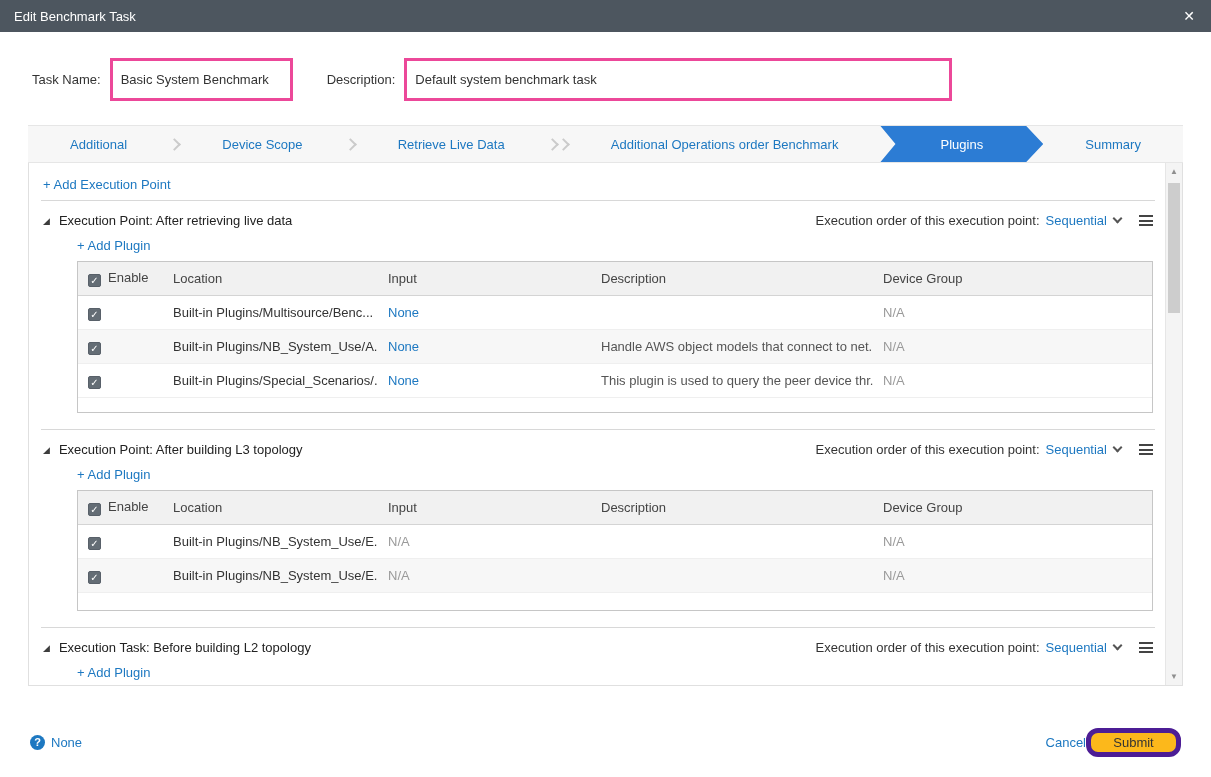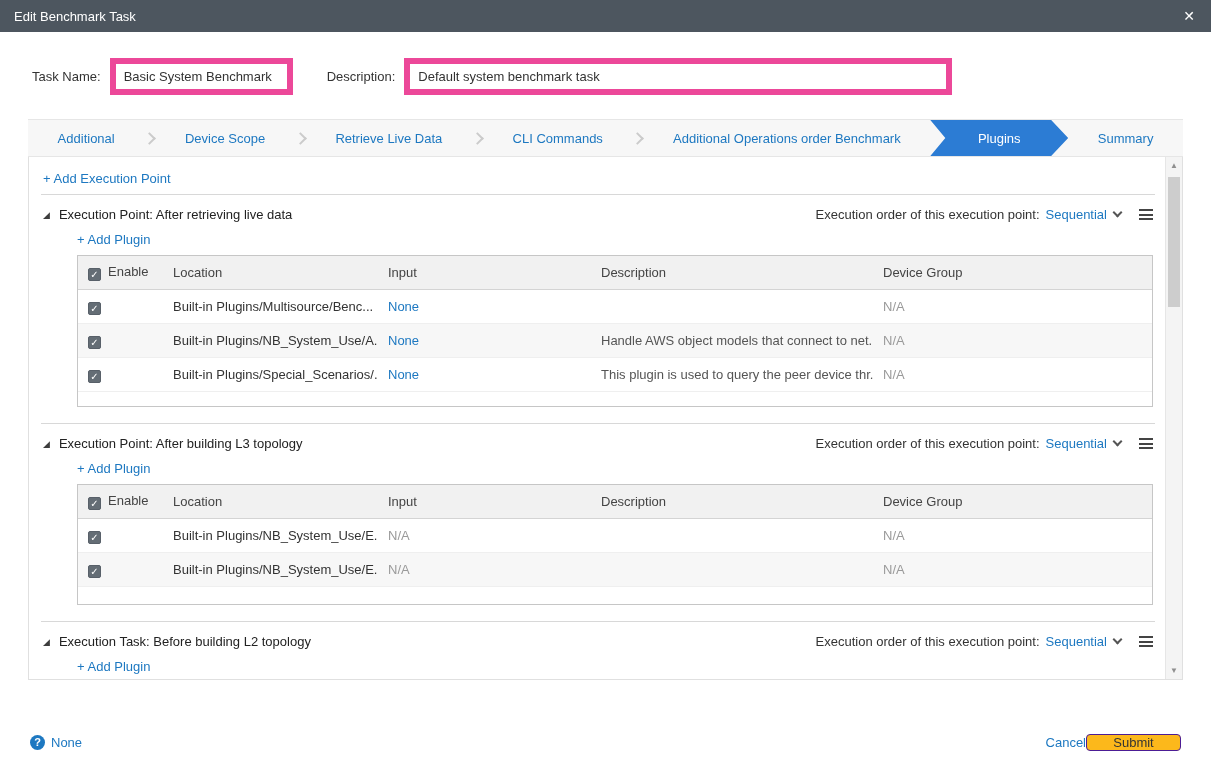--- a/index.html
+++ b/index.html
@@ -14,21 +14,21 @@
     font-family:"Liberation Sans","DejaVu Sans",sans-serif;
     font-size:13px;color:#333;background:#fff;position:relative;
   }
   
   .titlebar{height:32px;background:var(--titlebar);color:#fff;display:flex;align-items:center;padding:0 14px;font-size:13px}
   .titlebar .title{flex:1}
   .close{cursor:pointer;font-size:14px;line-height:1;padding:2px}
   
   .form-row{display:flex;align-items:center;margin:26px 28px 0 32px}
   .form-row label{color:#333;margin-right:9px;white-space:nowrap}
-  .txt{height:37px;border:6px solid #ec4899;padding:0 8px;font:inherit;color:#333;background:#fff}
+  .txt{height:43px;border:3px solid #ec4899;padding:0 8px;font:inherit;color:#333;background:#fff}
   .task-input{width:183px;margin-right:34px}
   .desc-input{width:548px}
   
   .tabbar{display:flex;align-items:stretch;height:38px;margin:24px 28px 0 28px;background:#f7f7f7;border-top:1px solid #e6e6e6;border-bottom:1px solid #e6e6e6}
   .tab{display:flex;align-items:center;justify-content:center;color:var(--accent-blue);padding:0 12px;flex:1 1 auto;white-space:nowrap;cursor:pointer}
   .tab.active{
     background:var(--active-tab-blue);color:#fff;padding:0 30px;
     clip-path:polygon(0 0,calc(100% - 17px) 0,100% 50%,calc(100% - 17px) 100%,0 100%,15px 50%);
   }
   .chevsep{width:9px;height:9px;border-top:2px solid #cbcbcb;border-right:2px solid #cbcbcb;transform:rotate(45deg);align-self:center;flex:none;margin:0 1px}
@@ -62,21 +62,21 @@
   .vscroll{width:17px;background:#f4f4f4;border-left:1px solid #e6e6e6;position:relative;flex:none;cursor:pointer}
   .sb-btn{height:17px;display:flex;align-items:center;justify-content:center;color:#8f8f8f;font-size:8px}
   .sb-btn.down{position:absolute;bottom:0;left:0;right:0}
   .sb-thumb{position:absolute;left:2px;right:2px;top:20px;height:130px;background:#cdcdcd}
   
   .footer{position:absolute;left:0;right:0;bottom:0;height:70px;display:flex;align-items:center;padding:0 30px}
   .help{display:flex;align-items:center;gap:6px;color:var(--accent-blue);cursor:pointer}
   .help-ic{width:15px;height:15px;border-radius:50%;background:var(--accent-blue);color:#fff;font-size:11px;font-weight:bold;display:flex;align-items:center;justify-content:center}
   .footer-right{margin-left:auto;display:flex;align-items:center;}
   .cancel{color:var(--accent-blue);cursor:pointer;text-decoration:none}
-  .submit{background:var(--submit-yellow);border:1px solid #4c1d95;color:#333;font:inherit;width:95px;height:17px;border-radius:4px;cursor:pointer}
+  .submit{background:var(--submit-yellow);border:5px solid #4c1d95;color:#333;font:inherit;width:95px;height:29px;border-radius:12px;cursor:pointer}
 </style>
 </head>
 <body>
 
 <div class="titlebar">
   <span class="title">Edit Benchmark Task</span>
   <span class="close">✕</span>
 </div>
 
 <div class="form-row">
@@ -86,21 +86,20 @@
   <input type="text" class="txt desc-input" value="Default system benchmark task" style="">
 </div>
 
 <div class="tabbar">
     <div class="tab">Additional</div>
     <span class="chevsep"></span>
     <div class="tab">Device Scope</div>
     <span class="chevsep"></span>
     <div class="tab">Retrieve Live Data</div>
     <span class="chevsep"></span>
-    <div class="tab">CLI Commands</div>
     <span class="chevsep"></span>
     <div class="tab">Additional Operations order Benchmark</div>
     <div class="tab active">Plugins</div>
     <div class="tab">Summary</div>
   </div>
 
 <div class="panel">
   <div class="scrollarea">
     <a class="add-link add-ep">+ Add Execution Point</a>
     <div id="sections">

